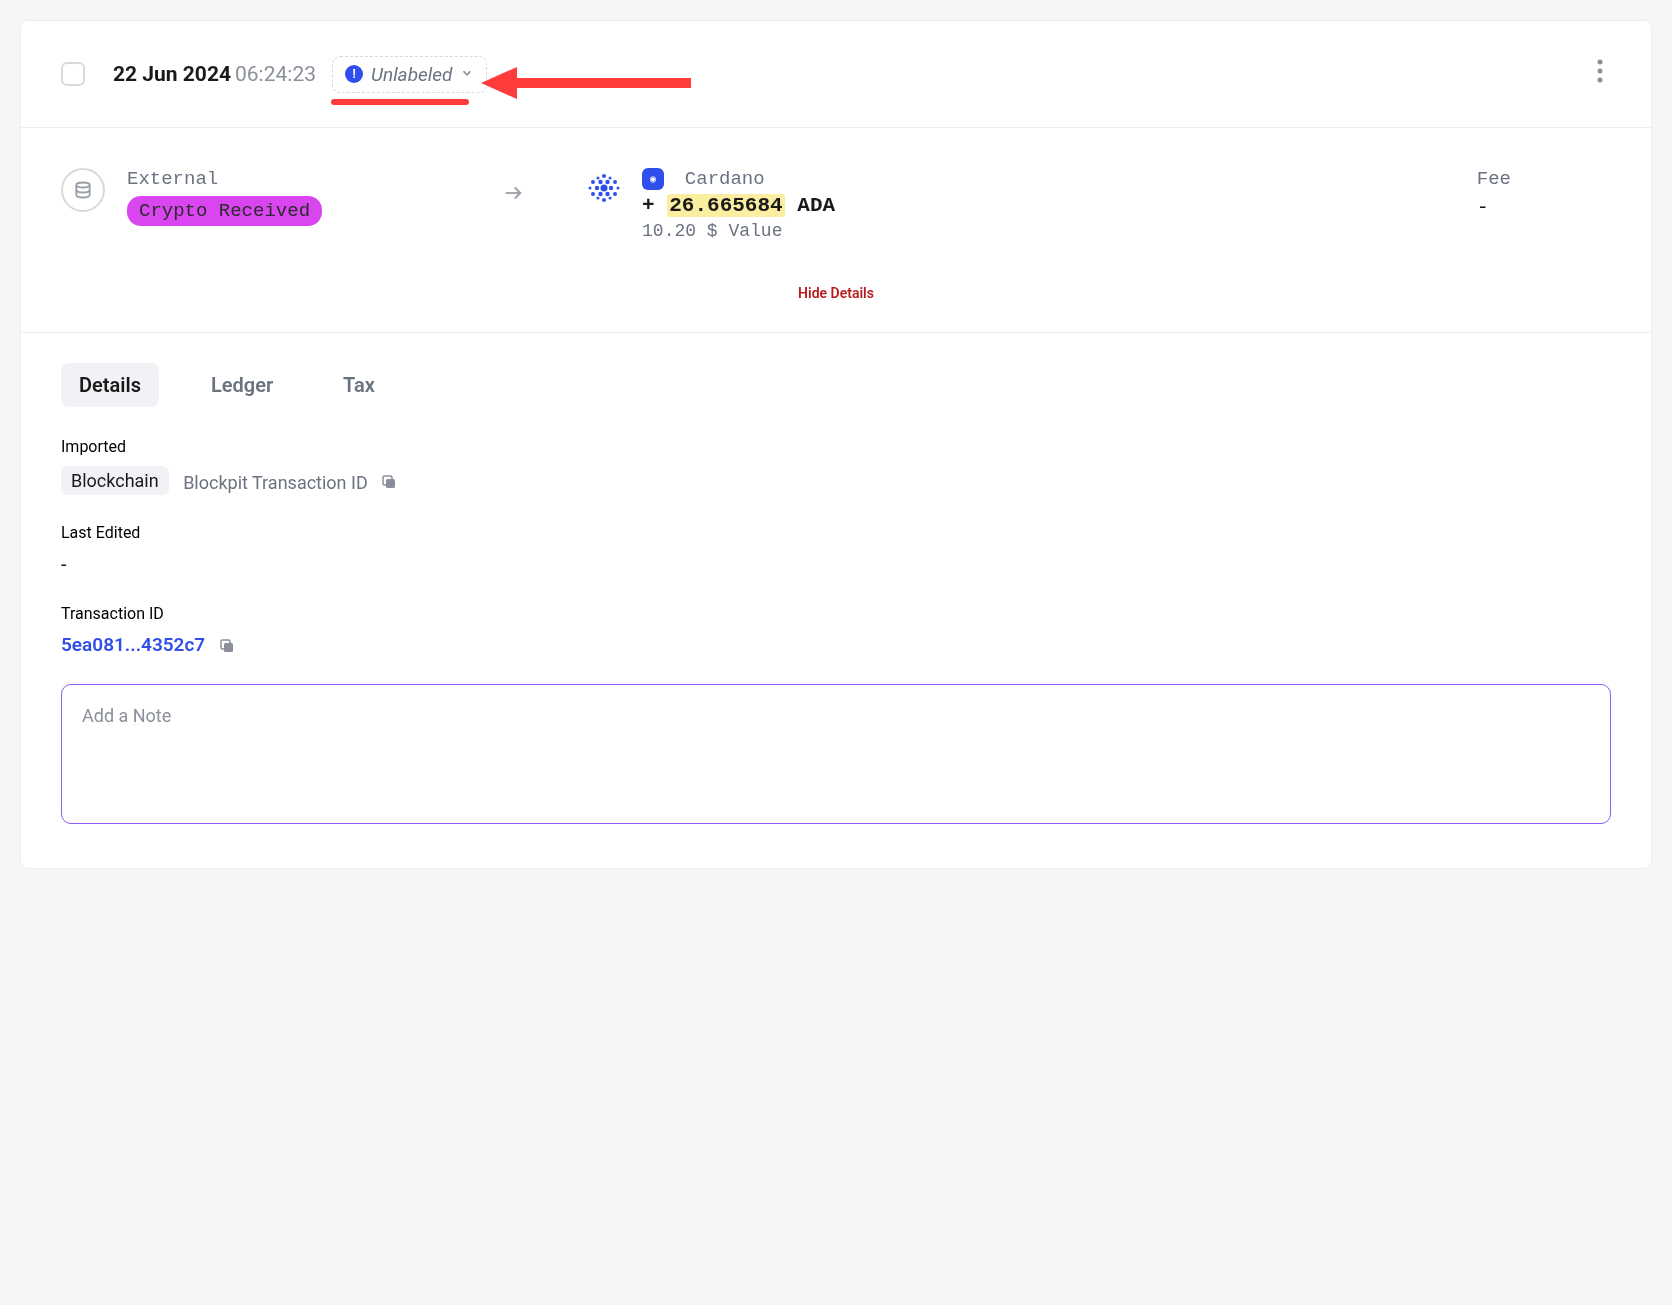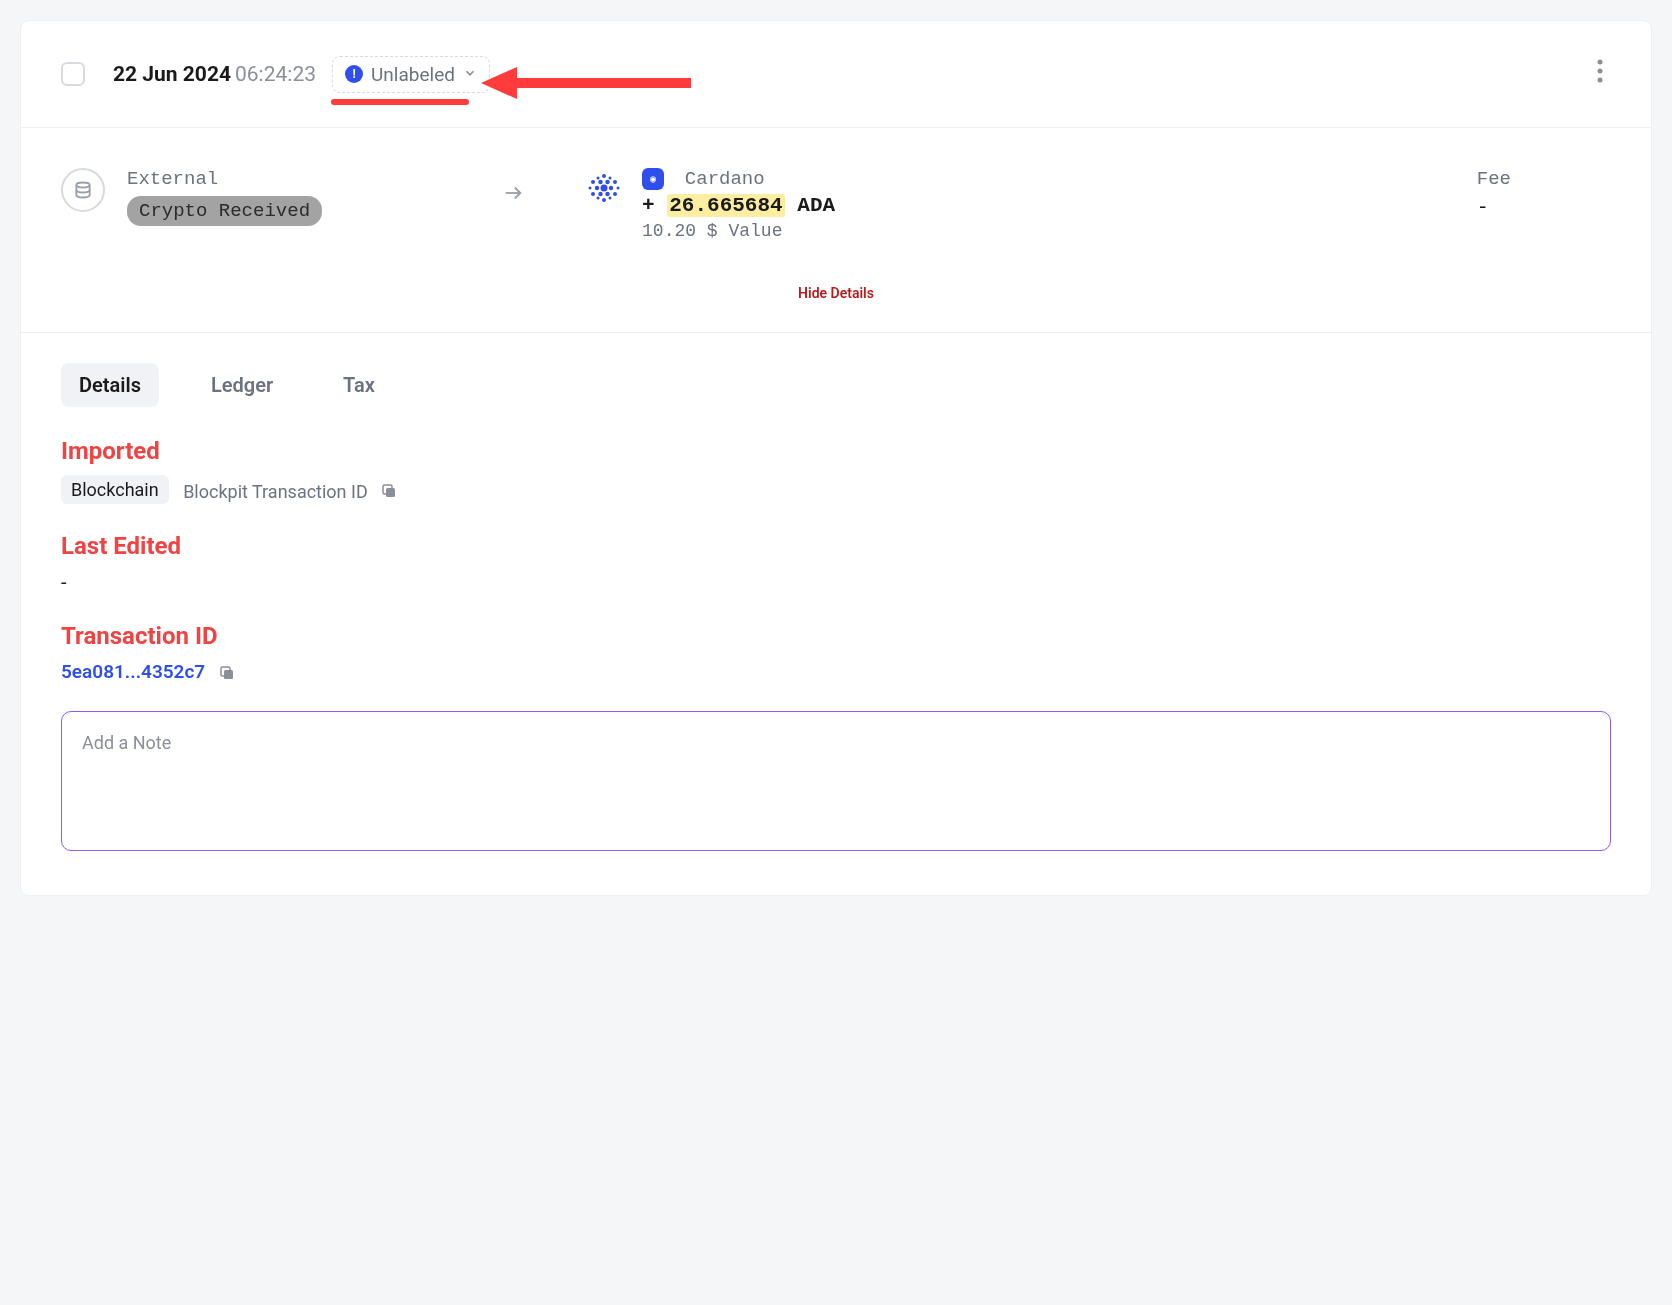--- a/index.html
+++ b/index.html
@@ -45,21 +45,21 @@
     gap: 8px;
   }
   .label-icon {
     width: 18px; height: 18px;
     border-radius: 50%;
     background: #2f4eeb;
     display: inline-flex;
     align-items: center; justify-content: center;
     color:#fff; font-size:12px; font-weight:700;
   }
-  .label-text { color: #6b7280; font-size: 19px; }
+  .label-text { color: #6b7280; font-size: 19px; font-style: italic; }
   .chevron { color:#8a8f99; font-size:14px; }
   .red-underline {
     position: absolute;
     height: 6px;
     background: #ff3b3b;
     border-radius: 3px;
     left: 310px;
     top: 78px;
     width: 138px;
   }
@@ -88,21 +88,21 @@
     width: 44px; height:44px;
     border: 2px solid #d6d9de;
     border-radius: 50%;
     display:flex; align-items:center; justify-content:center;
     color:#9aa0a9;
   }
   .source-texts { display:flex; flex-direction:column; gap:6px; }
   .source-label { color:#6b7280; font-size:19px; }
   .highlighted {
     display:inline-block;
-    background: #a3a3a3;
+    background: #d946ef;
     border-radius: 14px;
     padding: 4px 12px;
     font-size:19px;
     color:#2b2b2b;
     font-weight:500;
   }
   .arrow-mid {
     color:#9aa0a9;
     font-size:22px;
     margin: 14px 60px 0 180px;
@@ -142,21 +142,21 @@
   .tabs { display:flex; gap:34px; margin-bottom:30px; }
   .tab {
     font-size:20px;
     font-weight:600;
     color:#6b7280;
     padding:10px 18px;
     border-radius:8px;
     cursor:pointer;
   }
   .tab.active { background:#f1f2f5; color:#1a1a1a; }
-  .section-label { color:#ef4444; font-size:24px; margin-bottom:10px;font-weight:bold; }
+  .section-label { color:#000000; font-size:16px; margin-bottom:10px; }
   .section { margin-bottom:28px; }
   .chip {
     display:inline-block;
     background:#f1f2f5;
     border-radius:6px;
     padding:4px 10px;
     font-size:18px;
     margin-right:10px;
   }
   .muted-inline { color:#6b7280; font-size:18px; vertical-align:middle; }

